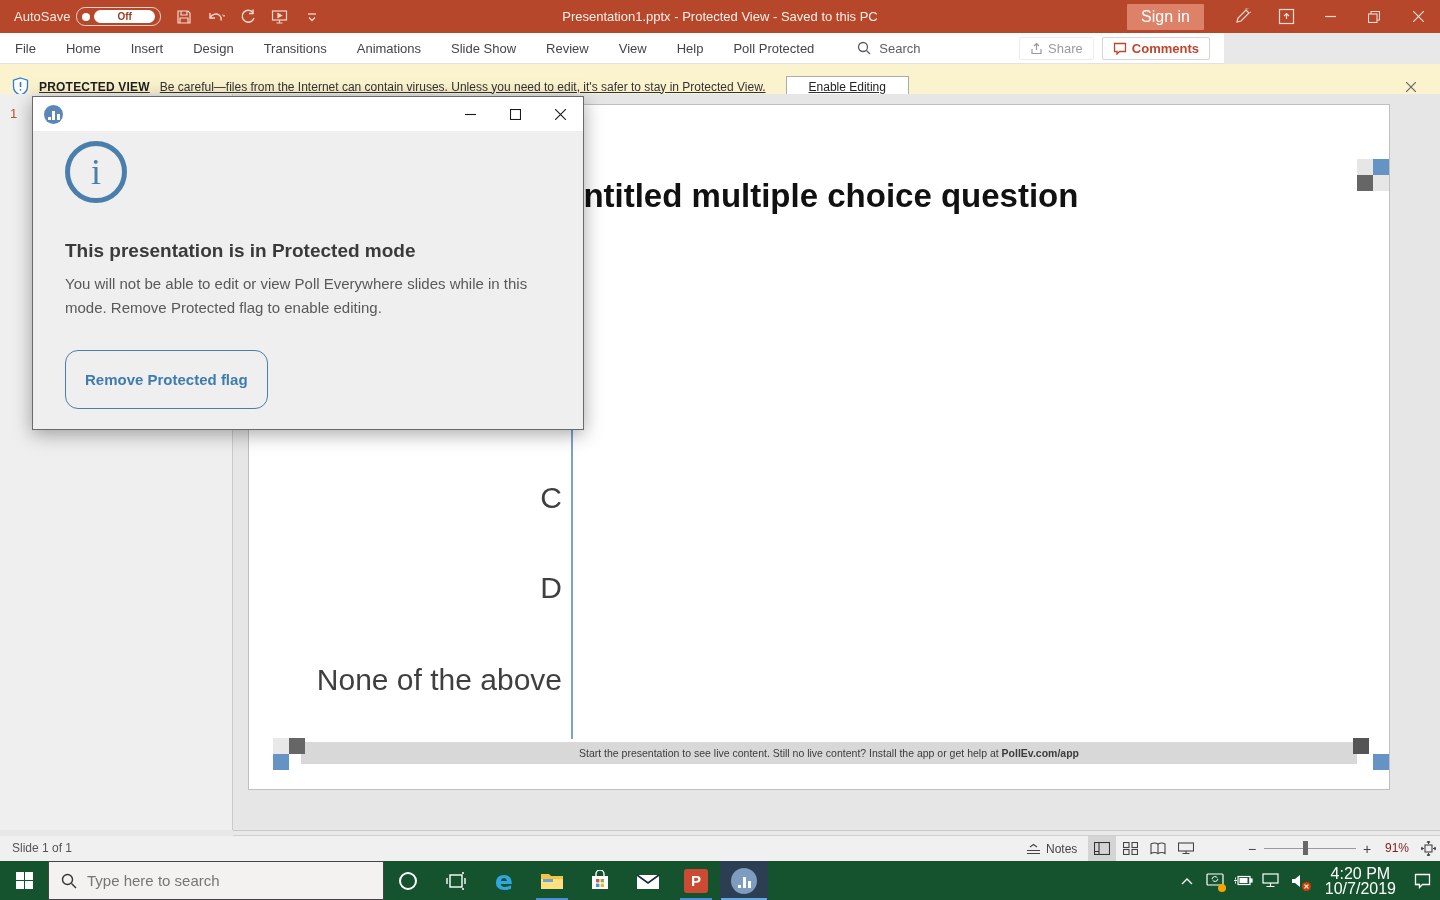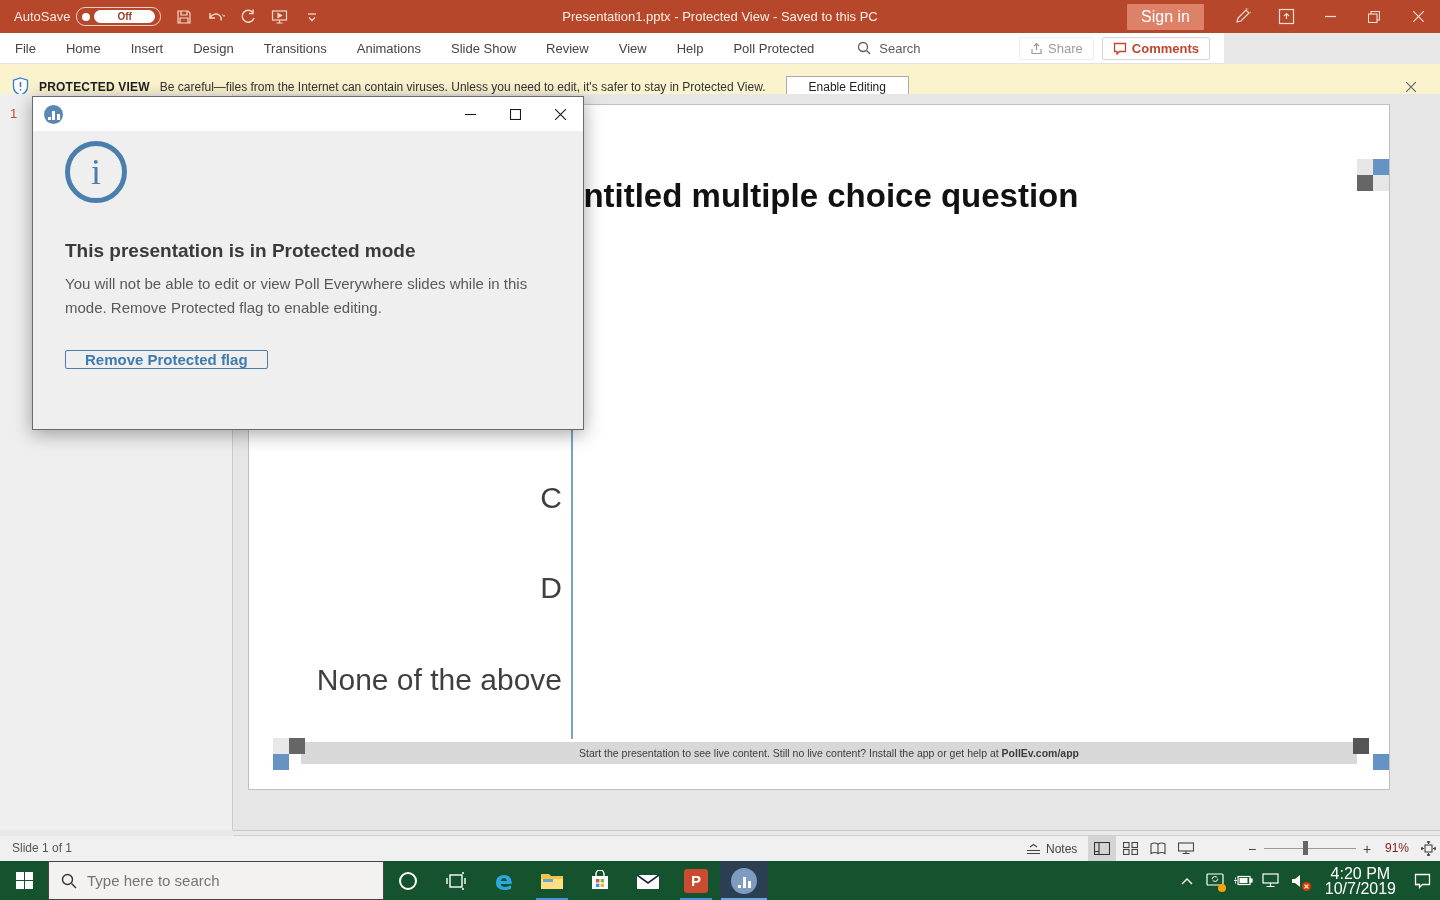--- a/index.html
+++ b/index.html
@@ -22,21 +22,21 @@
 
   
   .ribbon { position:absolute; left:0; top:33px; width:1224px; height:31px; background:#fff; border-bottom:1px solid #e3e3e3; display:flex; align-items:center; font-size:13px; color:#444; }
   .tab { padding:0 15px; line-height:31px; cursor:default; }
   .ribbon-search { display:flex; align-items:center; gap:8px; margin-left:28px; color:#5c5c5c; }
   .ribbon-right { margin-left:auto; display:flex; align-items:center; gap:8px; padding-right:14px; }
   .share-btn { display:flex; align-items:center; gap:5px; color:#9b9b9b; border:1px solid #ededed; padding:3px 10px; border-radius:2px; }
   .comments-btn { display:flex; align-items:center; gap:5px; color:#c0452a; font-weight:bold; border:1px solid #d6d6d6; padding:3px 10px; border-radius:2px; }
 
   
-  .protectbar { position:absolute; left:0; top:64px; width:1440px; height:46px; background:#fbf3ce; display:flex; align-items:center; gap:10px; padding:0 12px; font-size:12px; color:#333; border-bottom:1px solid #e8dfb8; }
+  .protectbar { position:absolute; left:0; top:64px; width:1440px; height:46px; background:#fbf3ce; display:flex; align-items:center; gap:10px; padding:0 12px; font-size:12px; color:#333; border-bottom:1px solid #e8dfb8;text-decoration:underline; }
   .pv-label { font-weight:bold; letter-spacing:.2px; color:#1f1f1f; }
   .pv-btn { background:#fff; border:1px solid #ababab; padding:3px 22px; font-size:12px; color:#222; margin-left:10px; }
   .pv-close { margin-left:auto; color:#666; width:22px; text-align:center; }
 
   
   .thumb-panel { position:absolute; left:0; top:94px; width:233px; height:736px; background:#f0efef; border-right:1px solid #c9c9c9; }
   .slide-num { position:absolute; left:10px; top:12px; color:#c0502f; font-size:13px; }
   .workspace { position:absolute; left:234px; top:94px; width:1206px; height:736px; background:#e6e6e6; }
   .slide { position:absolute; left:248px; top:104px; width:1142px; height:686px; background:#fff; border:1px solid #bfbfbf; }
   .slide-title { position:absolute; left:0; top:72px; width:100%; text-align:center; font-size:33px; font-weight:bold; color:#111; }
@@ -48,21 +48,21 @@
   
   .dialog { position:absolute; left:32px; top:96px; width:552px; height:334px; background:#efefef; border:1px solid #6a6a6a; box-shadow:0 4px 18px rgba(0,0,0,.35); z-index:50; }
   .dlg-titlebar { height:34px; background:#fff; display:flex; align-items:center; padding-left:11px; }
   .dlg-logo { width:19px; height:19px; border-radius:50%; background:#5b87b7; display:flex; align-items:flex-end; justify-content:center; gap:1.5px; padding-bottom:4px; }
   .dlg-logo i { display:block; background:#fff; }
   .dlg-ctrls { margin-left:auto; display:flex; }
   .dlg-btn { width:45px; height:34px; display:flex; align-items:center; justify-content:center; color:#1a1a1a; }
   .info-circle { position:absolute; left:32px; top:44px; width:62px; height:62px; border:5px solid #4a7fad; border-radius:50%; color:#4a7fad; font-size:36px; display:flex; align-items:center; justify-content:center; font-family:"Liberation Serif", serif; }
   .dlg-heading { position:absolute; left:32px; top:143px; font-size:19px; font-weight:bold; color:#3a3a3a; }
   .dlg-body { position:absolute; left:32px; top:175px; width:478px; font-size:15px; line-height:24px; color:#595959; }
-  .dlg-action { position:absolute; left:32px; top:253px; border:1px solid #4a7fad; color:#3f7cae; font-weight:bold; font-size:15px; padding:0 19px; background:transparent; border-radius:2px; font-family:"Liberation Sans", sans-serif; }
+  .dlg-action { position:absolute; left:32px; top:253px; border:1px solid #4a7fad; color:#3f7cae; font-weight:bold; font-size:15px; padding:20px 19px; background:transparent; border-radius:13px; font-family:"Liberation Sans", sans-serif; }
 
   
   .splitter { position:absolute; left:233px; top:830px; width:1207px; height:6px; background:#e9e9e9; border-top:1px solid #c9c9c9; border-bottom:1px solid #cfcfcf; }
   .statusbar { position:absolute; left:0; top:836px; width:1440px; height:25px; background:#f0f0f0; font-size:12px; color:#555; }
   .sb-left { position:absolute; left:12px; top:5px; }
   .sb-notes { position:absolute; left:1026px; top:0; height:25px; display:flex; align-items:center; gap:5px; color:#444; }
   .sb-views { position:absolute; left:1088px; top:0; height:25px; display:flex; }
   .sb-view { width:28px; height:25px; display:flex; align-items:center; justify-content:center; color:#444; }
   .sb-view.active { background:#d4d4d4; }
   .zoom-minus { position:absolute; left:1245px; top:0; width:14px; height:25px; display:flex; align-items:center; justify-content:center; color:#444; font-size:14px; }

